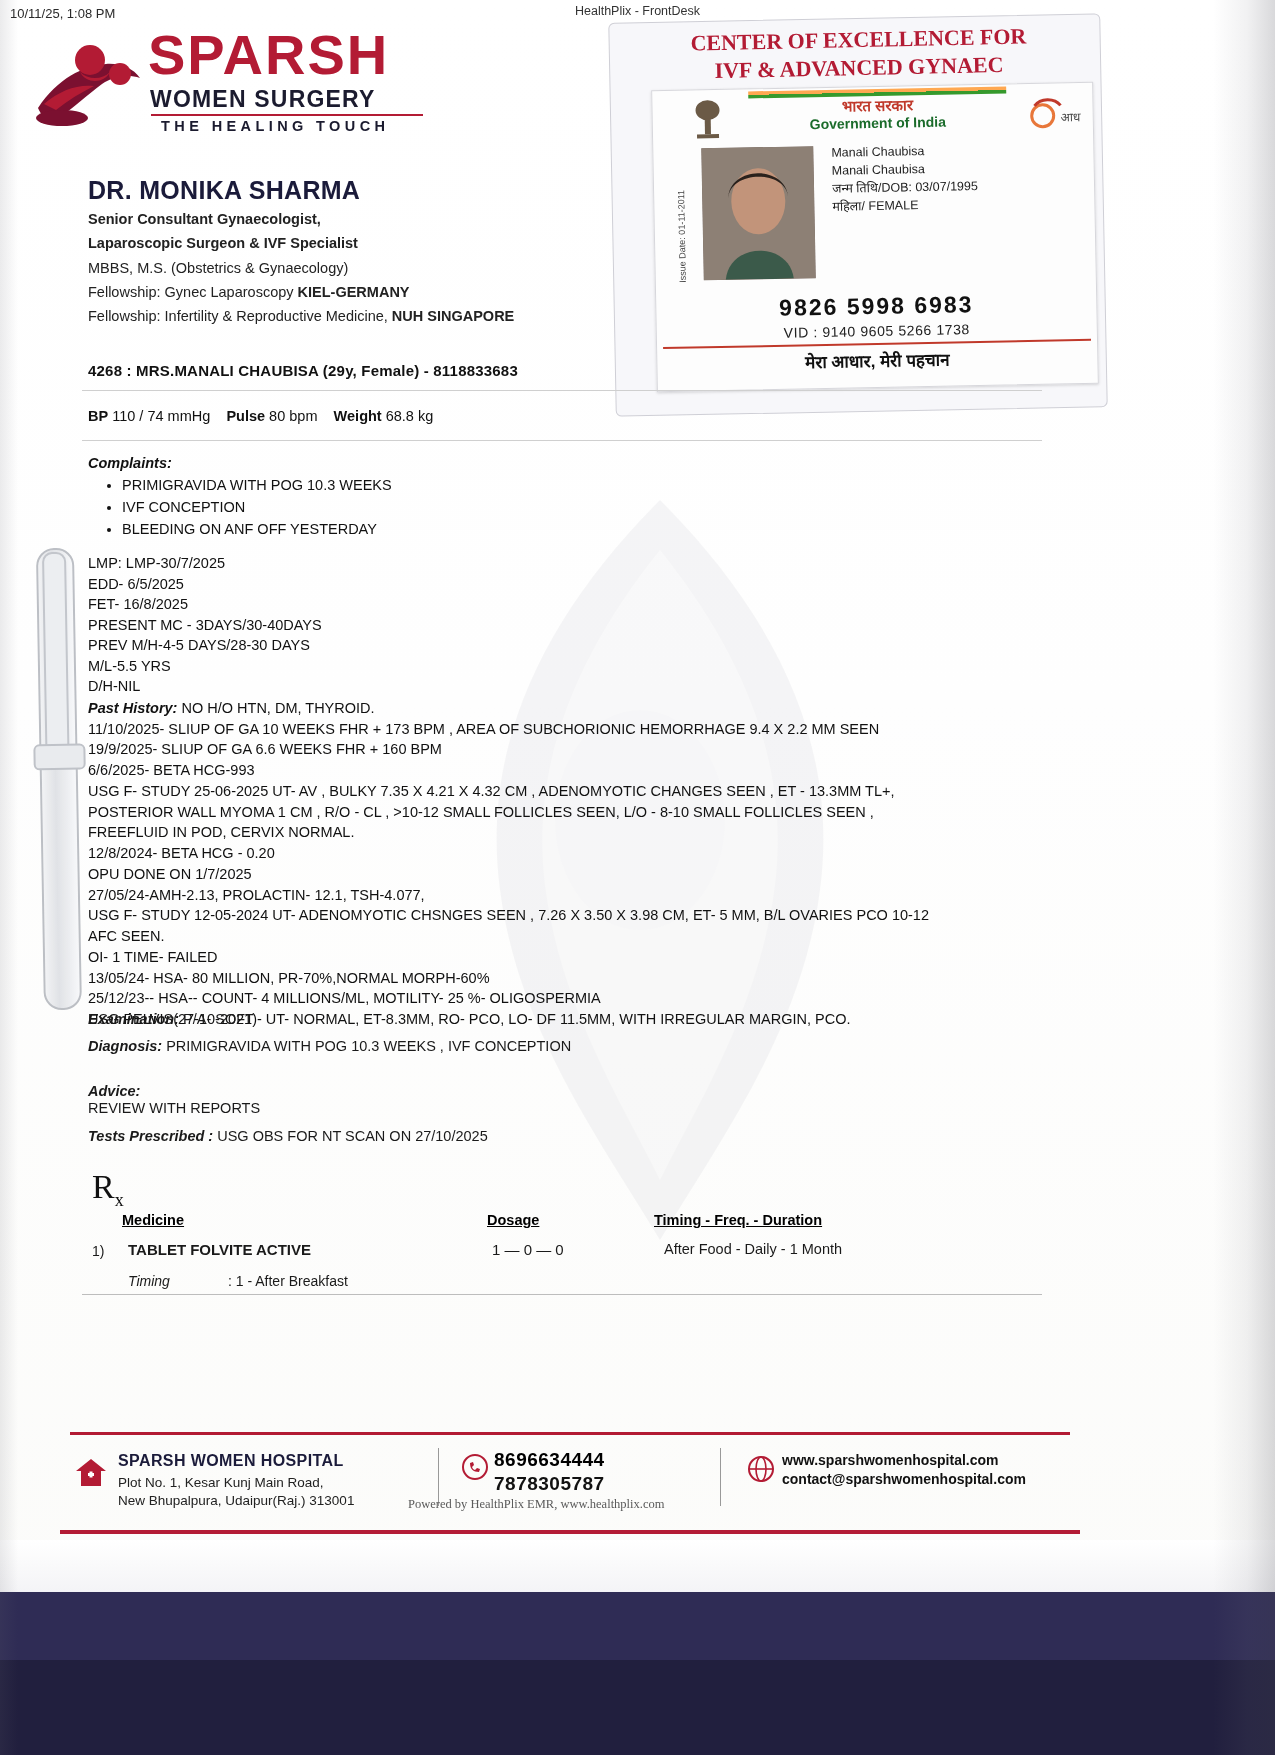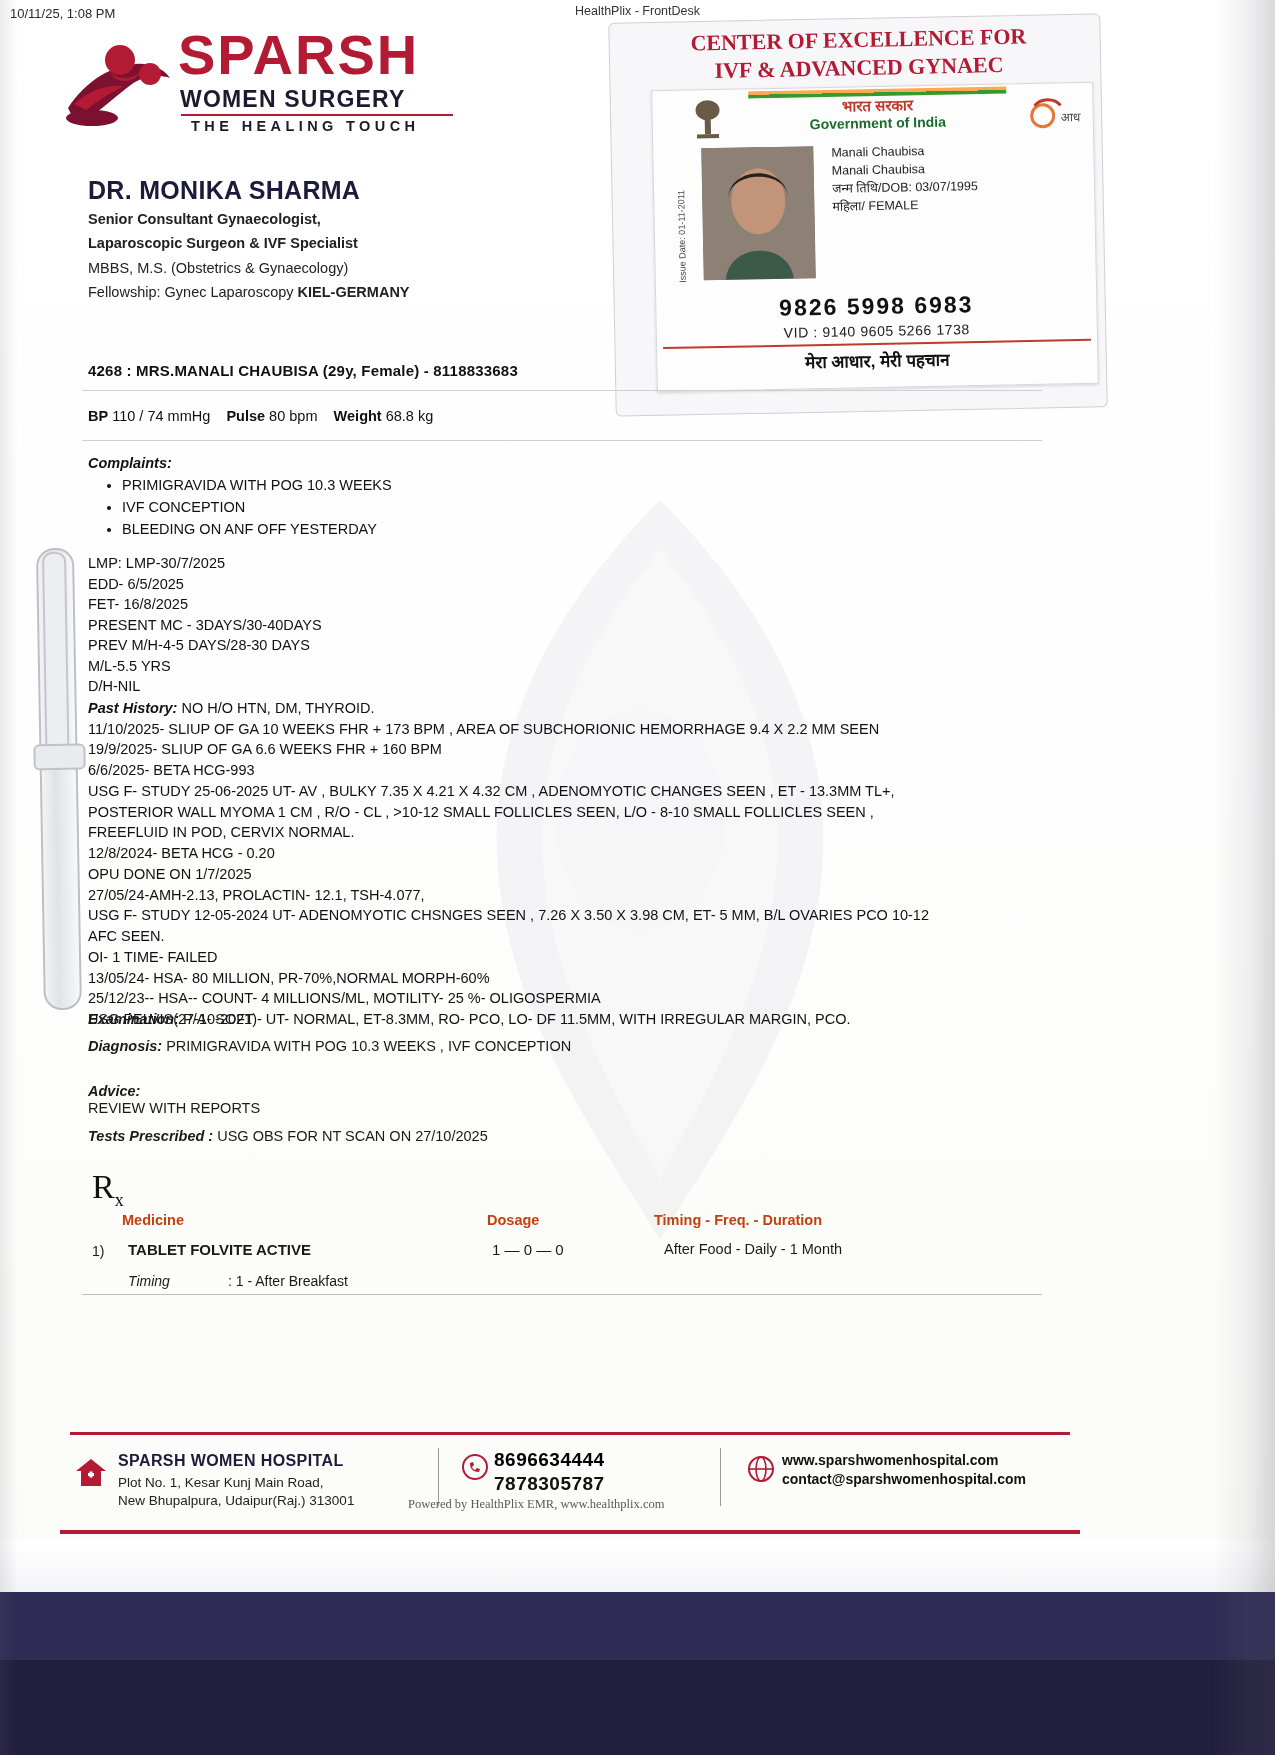--- a/index.html
+++ b/index.html
@@ -55,21 +55,21 @@
     top: 490px;
     width: 540px;
     height: 760px;
     opacity: 0.13;
     pointer-events: none;
   }
 
   
   .logo-wrap {
     position: absolute;
-    left: 48px;
+    left: 18px;
     top: 18px;
     width: 420px;
     height: 120px;
   }
   .logo-title {
     font-family: "Liberation Sans", sans-serif;
     font-weight: bold;
     font-size: 56px;
     letter-spacing: 2px;
     color: #b31b34;
@@ -364,21 +364,22 @@
     font-size: 34px;
     color: #111;
   }
   .rx sub { font-size: 18px; }
 
   .med-head {
     position: absolute;
     top: 1212px;
     font-size: 14.5px;
     font-weight: bold;
-    color: #c2410c;
+    color: #000000;
+    text-decoration: underline;
   }
   .med-head.c1 { left: 122px; }
   .med-head.c2 { left: 487px; }
   .med-head.c3 { left: 654px; }
 
   .med-row-num { position: absolute; left: 92px; top: 1243px; font-size: 14px; }
   .med-row-name { position: absolute; left: 128px; top: 1241px; font-size: 15px; font-weight: bold; }
   .med-row-dose { position: absolute; left: 492px; top: 1241px; font-size: 15px; font-weight: normal; }
   .med-row-timing { position: absolute; left: 664px; top: 1241px; font-size: 14.5px; }
   .med-sub-label { position: absolute; left: 128px; top: 1273px; font-size: 14px; font-style: italic; }
@@ -552,20 +553,23 @@
     <div class="logo-sub2">THE HEALING TOUCH</div>
   </div>
 
   <div class="doctor">
     <div class="doc-name">DR. MONIKA SHARMA</div>
     <div class="doc-line b">Senior Consultant Gynaecologist,</div>
     <div class="doc-line b">Laparoscopic Surgeon &amp; IVF Specialist</div>
     <div class="doc-line">MBBS, M.S. (Obstetrics &amp; Gynaecology)</div>
     <div class="doc-line">
       <span>Fellowship: Gynec Laparoscopy </span><span class="b">KIEL-GERMANY</span>
+    </div>
+    <div class="doc-line">
+      <span>Fellowship: Infertility &amp; Reproductive Medicine, </span><span class="b">NUH SINGAPORE</span>
     </div>
   </div>
 
   <div class="idcard">
     <div class="id-plastic"></div>
     <div class="coe-text">
       <div>CENTER OF EXCELLENCE FOR</div>
       <div>IVF &amp; ADVANCED GYNAEC</div>
       <div>SURGERY</div>
     </div>

